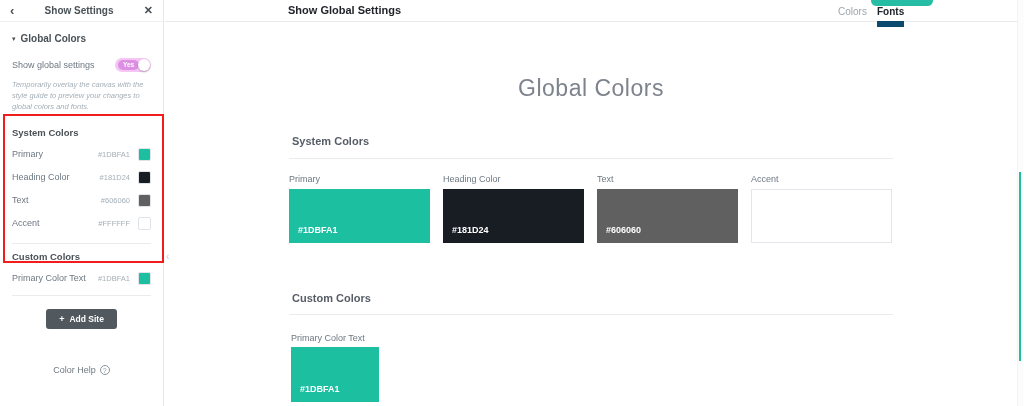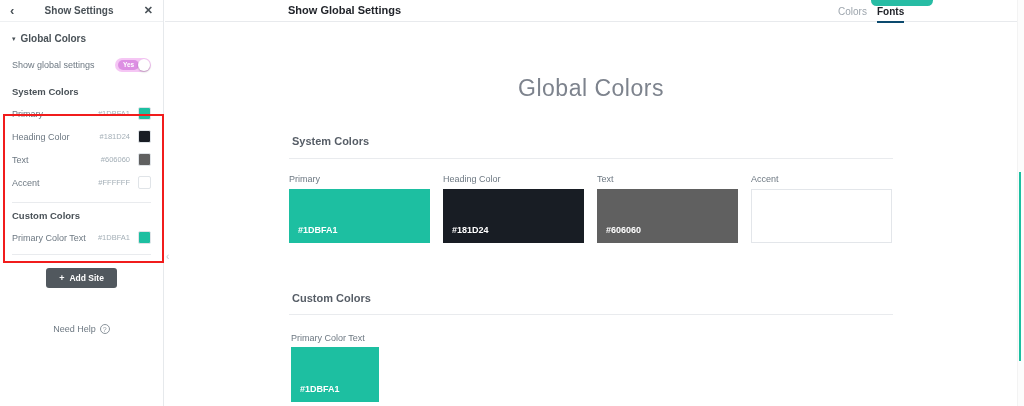--- a/index.html
+++ b/index.html
@@ -46,21 +46,21 @@
   .annotation { position:absolute; left:3px; top:114px; width:161px; height:149px;
                 border:2px solid #f11c1c; pointer-events:none; z-index:6; }
 
   
   .main { position:absolute; left:165px; top:0; right:0; bottom:0; background:#fff; }
   .topbar { position:relative; height:22px; background:#fff; border-bottom:1px solid #e8eaed; }
   .tb-title { position:absolute; left:123px; top:4px; font-size:11px; font-weight:bold; color:#21242a; }
   .tab { position:absolute; top:6px; font-size:10px; cursor:pointer; }
   .tab-colors { left:673px; color:#9da5ad; }
   .tab-fonts { left:712px; color:#21242a; font-weight:bold; padding-bottom:4px;
-               border-bottom:2px solid #0c4a6e; }
+               border-bottom:6px solid #0c4a6e; }
   .top-pill { position:absolute; left:706px; top:-5px; width:62px; height:11px;
               border-radius:6px; cursor:pointer; }
   .canvas { position:relative; height:384px; }
   .page-heading { position:absolute; left:124px; top:53px; width:604px; text-align:center;
                   font-size:23px; font-weight:400; color:#7d838d; letter-spacing:.5px; }
   .sec-title { position:absolute; font-size:11px; font-weight:bold; color:#565d66; left:127px; }
   .sec-rule { position:absolute; left:124px; width:604px; height:1px; background:#e9ebee; }
   .cards { position:absolute; left:124px; top:152px; display:flex; gap:13px; }
   .card { width:141px; }
   .card-label { font-size:9px; color:#6d7882; margin-bottom:5px; }
@@ -89,20 +89,21 @@
       <span class="caret">▾</span>
       <span class="accordion-label">Global Colors</span>
     </div>
     <div class="toggle-row">
       <span class="toggle-label">Show global settings</span>
       <span class="toggle" style="background: rgb(245, 198, 244);">
         <span class="toggle-chip" style="background: rgb(221, 143, 227);">Yes</span>
         <span class="toggle-knob"></span>
       </span>
     </div>
+    <div class="sb-desc">Temporarily overlay the canvas with the style guide to preview your changes to global colors and fonts.</div>
 
     <div class="sb-section">System Colors</div>
     <div class="color-rows">
       <div class="color-row">
         <span class="cr-label">Primary</span>
         <span class="cr-hex">#1DBFA1</span>
         <span class="chip" style="background: rgb(29, 191, 161);"></span>
       </div>
       <div class="color-row">
         <span class="cr-label">Heading Color</span>
@@ -132,21 +133,21 @@
     <div class="sb-divider" style="margin-top:5px;"></div>
 
     <div class="btn-wrap">
       <button class="add-btn">
         <span class="plus">+</span>
         <span>Add Site</span>
       </button>
     </div>
 
     <div class="need-help">
-      <span>Need Help</span>
+      <span>Color Help</span>
       <span class="help-ico">?</span>
     </div>
   </div>
   <div class="annotation" style="border-color: rgb(241, 28, 28);"></div>
 </div>
 
 <div class="main">
   <div class="topbar">
     <span class="tb-title">Show Global Settings</span>
     <span class="top-pill" style="background: rgb(39, 188, 164);"></span>

